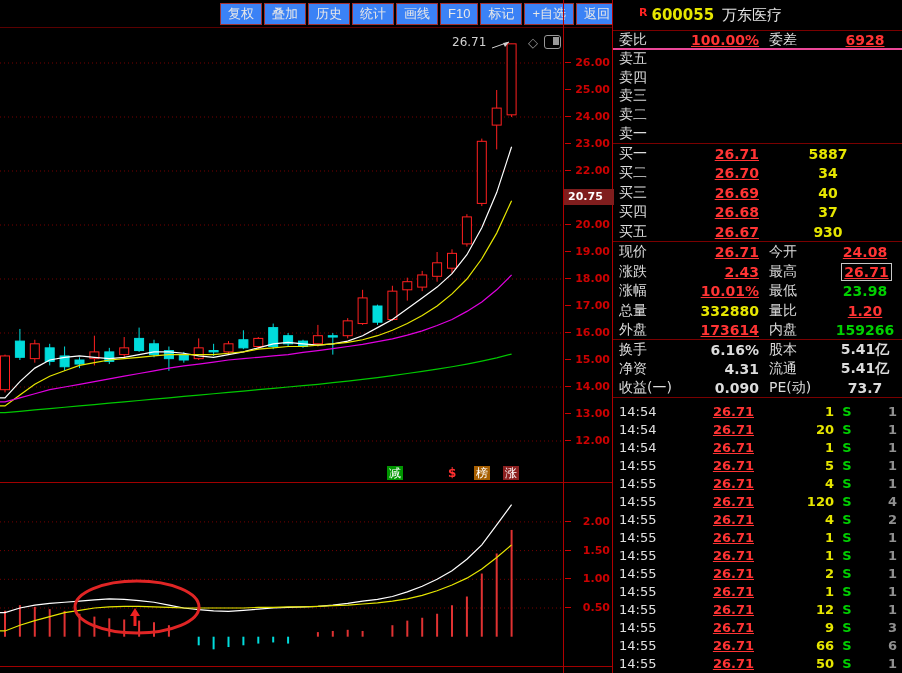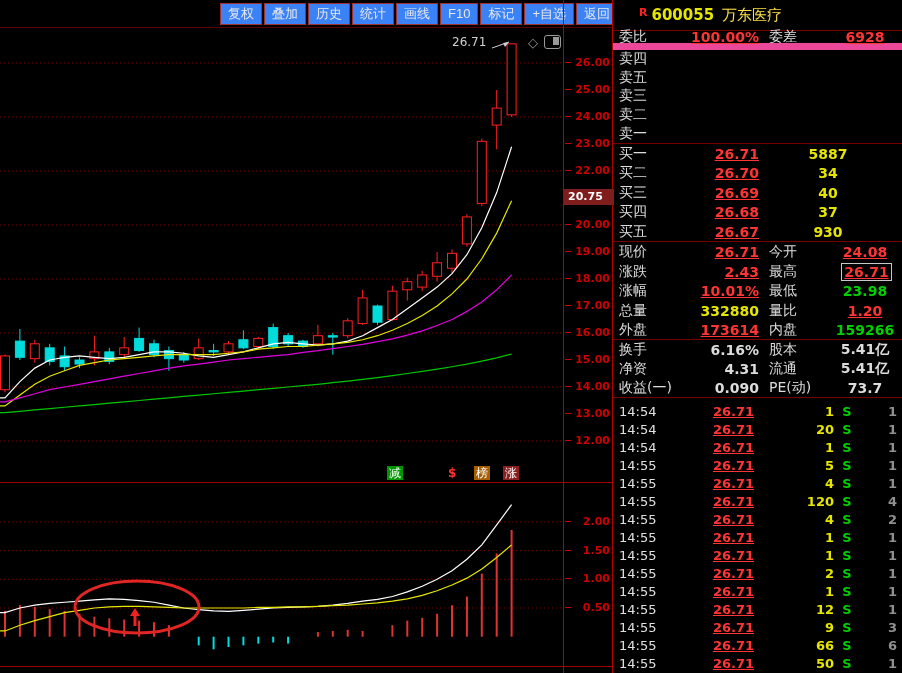--- a/index.html
+++ b/index.html
@@ -30,23 +30,23 @@
   #badge-jian{left:387px;background:#009600;}
   #badge-money{left:446px;background:transparent;color:#ff3030;font-weight:700;}
   #badge-bang{left:474px;background:#a65e00;}
   #badge-zhang{left:503px;background:#8b1f1f;}
   
   #panel{position:absolute;left:612px;top:0;width:290px;height:673px;border-left:1px solid #b00000;
          box-sizing:border-box;background:#000;}
   #title-row{height:31px;border-bottom:1px solid #7a0000;display:flex;align-items:center;padding-left:26px;box-sizing:border-box;}
   #stock-flag{color:#ff2222;font-size:11px;font-weight:700;margin-right:4px;margin-top:-6px;}
   #stock-code{color:#e6e600;font-size:15px;font-weight:700;margin-right:8px;}
-  #stock-name{color:#fde047;font-size:15px;}
+  #stock-name{color:#e5e5e5;font-size:15px;}
   .prow{display:flex;align-items:center;padding:0 5px 0 6px;box-sizing:border-box;}
-  #weibi-row{height:19px;border-bottom:7px solid #ec4899;font-size:13px;}
+  #weibi-row{height:19px;border-bottom:2px solid #ec4899;font-size:13px;}
   .ql1{width:72px;color:#dcdcdc;font-size:14px;}
   .qv1{width:68px;text-align:right;font-size:14px;font-weight:700;}
   .ql2{width:64px;margin-left:10px;color:#dcdcdc;font-size:14px;}
   .qv2{flex:1;text-align:center;font-size:14px;font-weight:700;}
   #asks,#bids{display:block;}
   #asks .prow{height:18.6px;}
   #bids .prow{height:19.5px;}
   #asks{border-bottom:1px solid #7a0000;}
   #bids{border-bottom:1px solid #7a0000;}
   #quote .prow{height:19.5px;}
@@ -252,26 +252,26 @@
       <span id="stock-name">万东医疗</span>
     </div>
     <div id="weibi-row" class="prow">
       <span class="ql1">委比</span>
       <span class="qv1 red">100.00%</span>
       <span class="ql2">委差</span>
       <span class="qv2 red">6928</span>
     </div>
     <div id="asks">
         <div class="prow">
-          <span class="ql1">卖四</span>
+          <span class="ql1">卖五</span>
           <span class="qv1 red"></span>
           <span class="qv2 yellow"></span>
         </div>
         <div class="prow">
-          <span class="ql1">卖五</span>
+          <span class="ql1">卖四</span>
           <span class="qv1 red"></span>
           <span class="qv2 yellow"></span>
         </div>
         <div class="prow">
           <span class="ql1">卖三</span>
           <span class="qv1 red"></span>
           <span class="qv2 yellow"></span>
         </div>
         <div class="prow">
           <span class="ql1">卖二</span>

